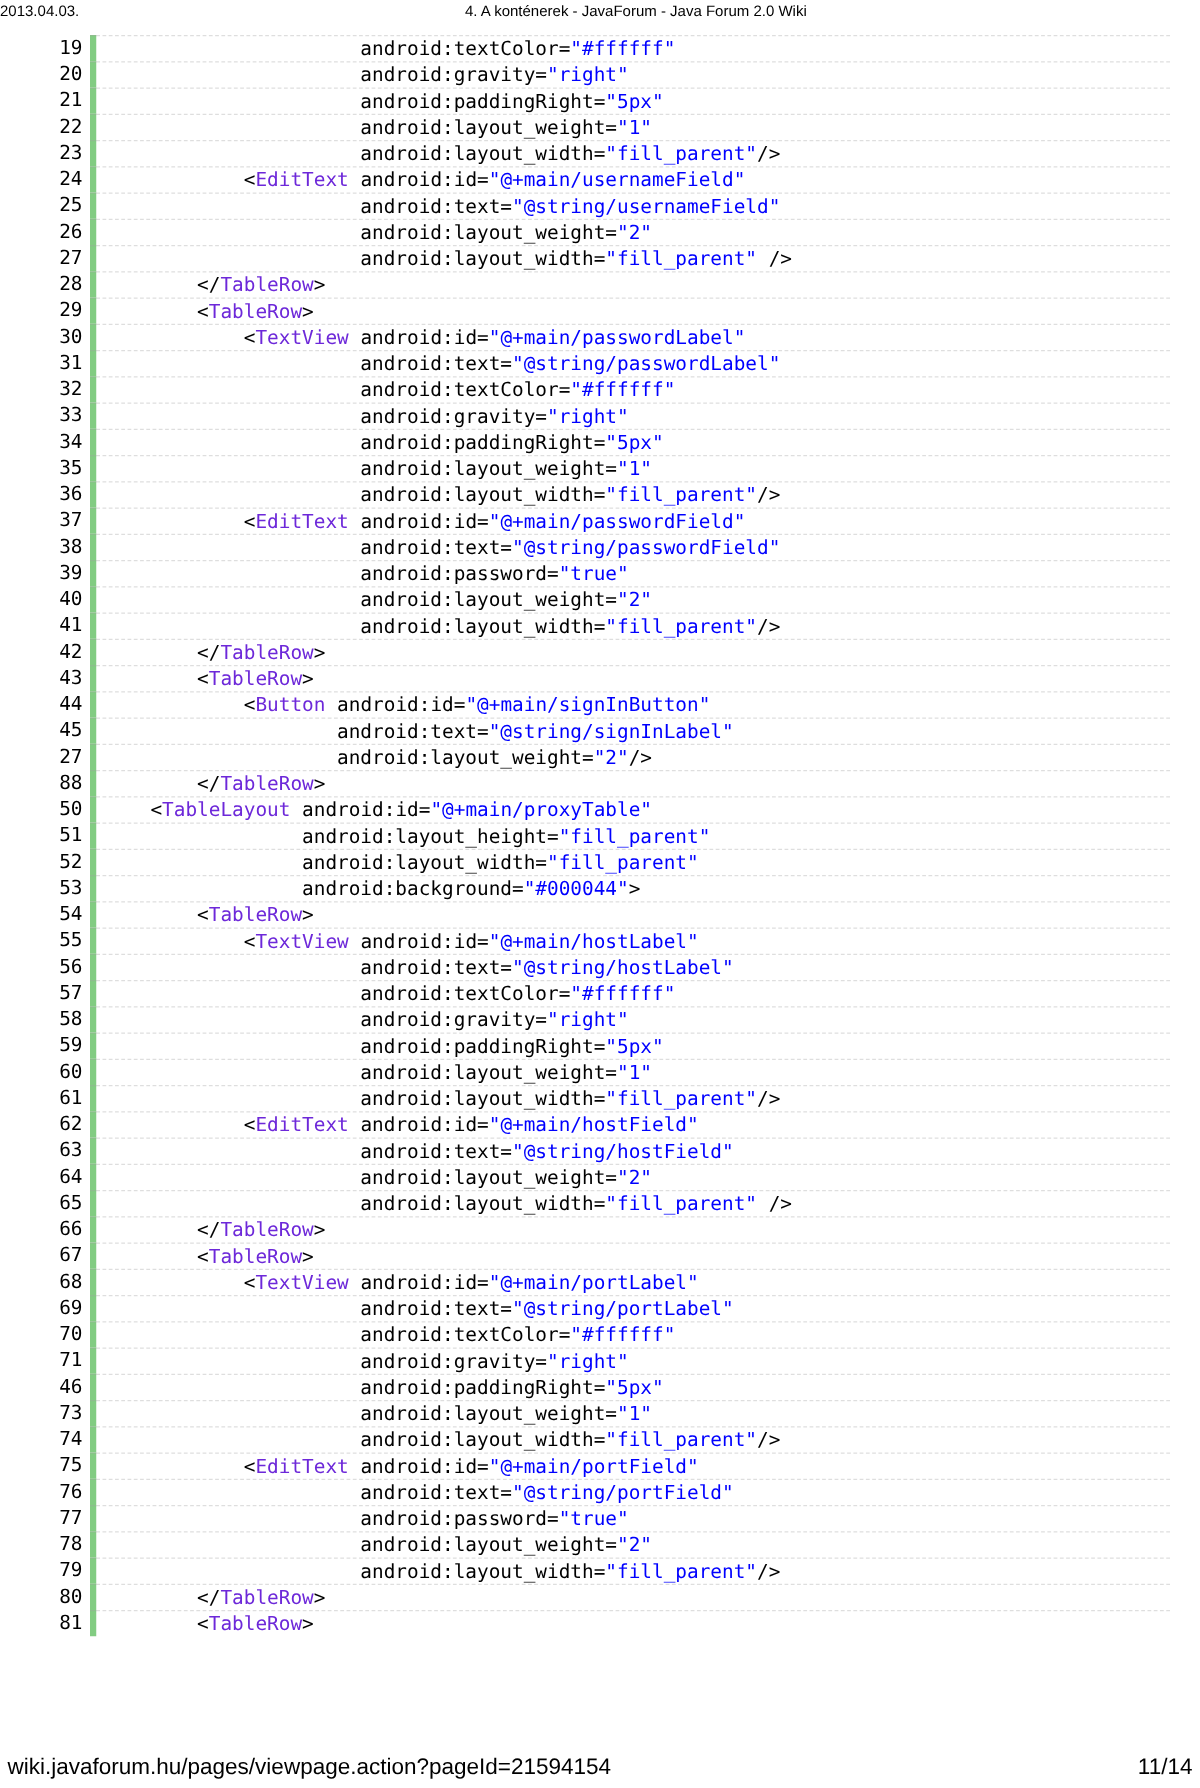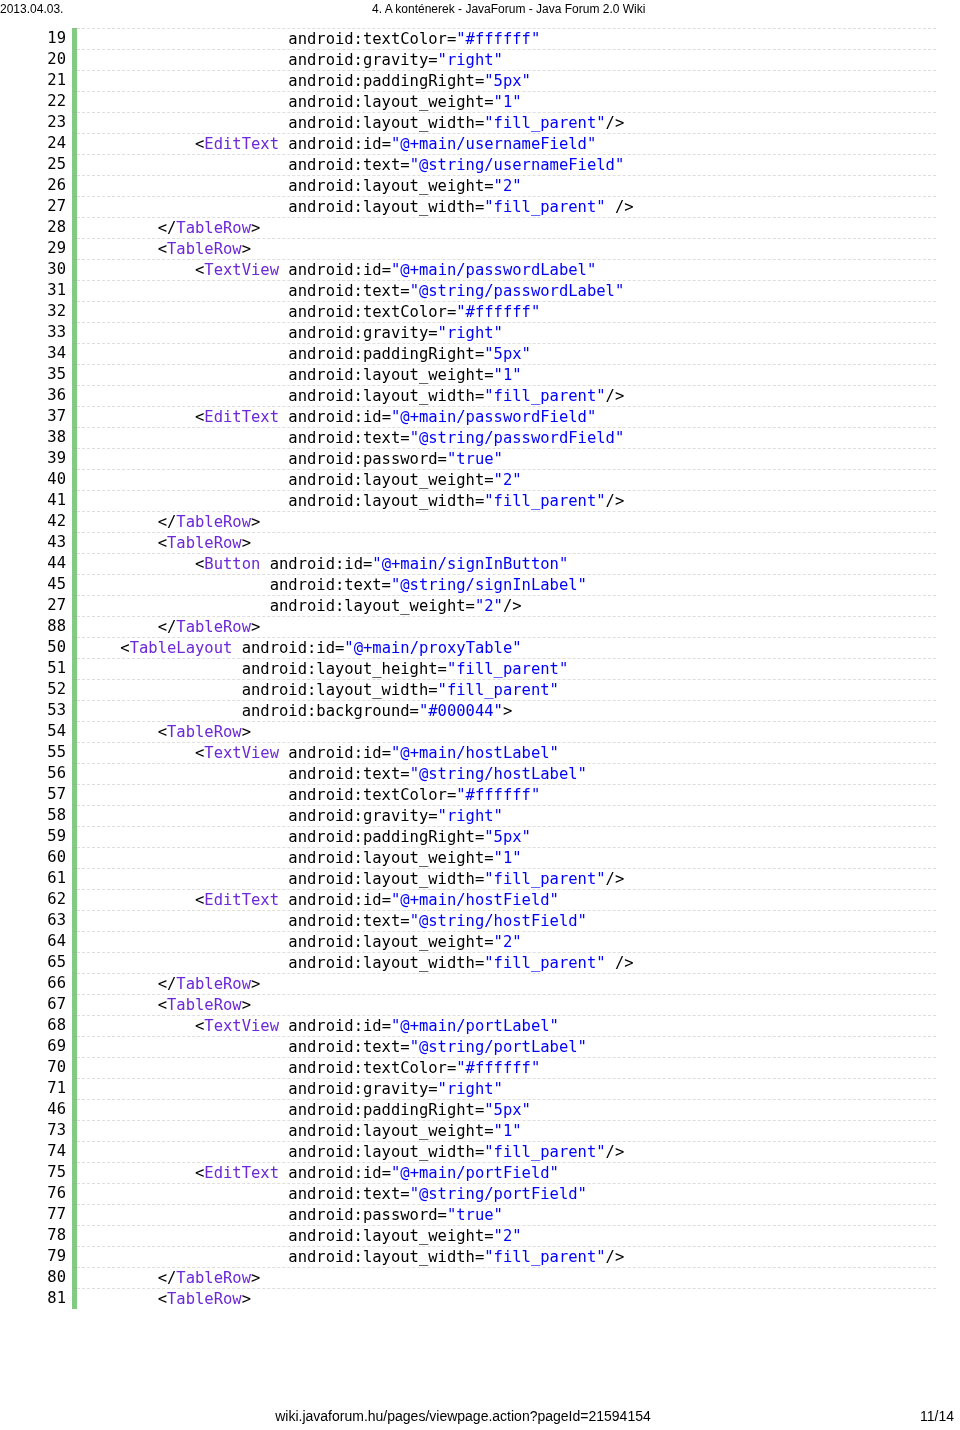--- a/index.html
+++ b/index.html
@@ -61,25 +61,24 @@
   }
   .plain { color: #000; }
   .str   { color: #0000ff; }
   .elm   { color: #6d28d9; font-weight: normal; }
   .footer {
     position: absolute;
     bottom: 6px;
     left: 0;
     width: 960px;
     font-family: Arial, Helvetica, sans-serif;
-    font-size: 14px;
+    font-size: 18px;
     color: #000;
     padding: 0 6px;
     box-sizing: border-box;
-    text-align: center;
   }
   .footer-right { float: right; }
 </style>
 </head>
 <body>
 <div class="page">
 
 <div class="header">
   <span class="header-left">2013.04.03.</span>
   <div class="header-center">4. A konténerek - JavaForum - Java Forum 2.0 Wiki</div>

